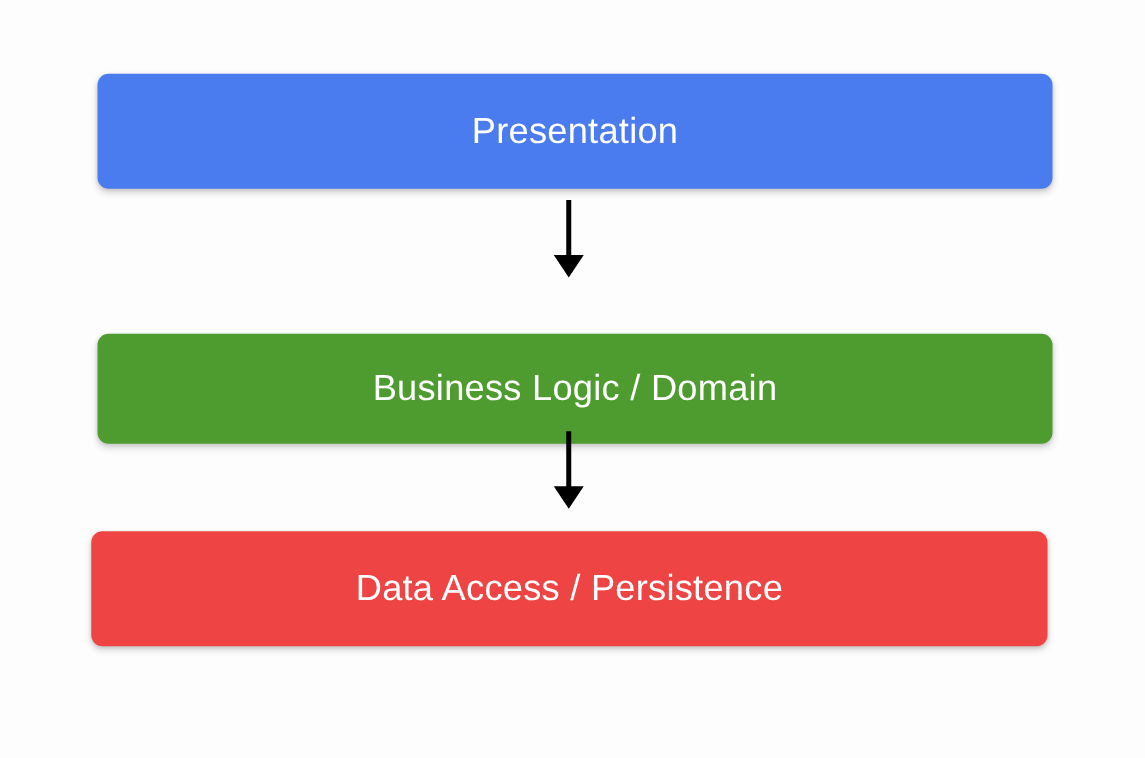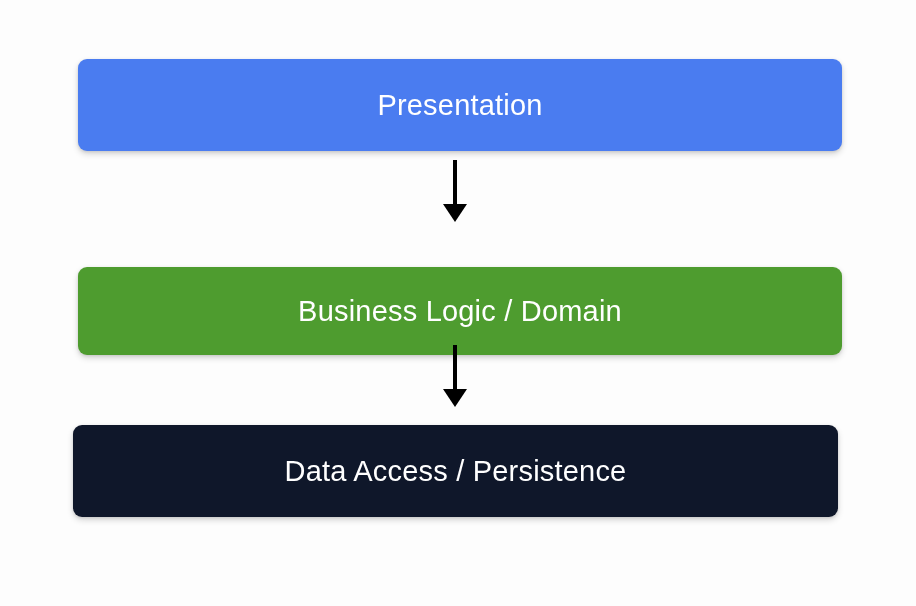--- a/index.html
+++ b/index.html
@@ -113,17 +113,17 @@
     <span class="layer-label" style="color: rgb(255, 255, 255);">Business Logic / Domain</span>
   </div>
 
   <div class="arrow-connector" id="arrow-business-to-data">
     <svg viewBox="0 0 60 64" preserveAspectRatio="none">
       <line x1="30" y1="0" x2="30" y2="45" stroke="#000000" stroke-width="4"></line>
       <polygon points="18,44 42,44 30,62" fill="#000000"></polygon>
     </svg>
   </div>
 
-  <div class="layer-box" id="box-data-access" style="background:#0f172a;">
+  <div class="layer-box" id="box-data-access" style="background:#ef4444;">
     <span class="layer-label" style="color: rgb(255, 255, 255);">Data Access / Persistence</span>
   </div>
 
 </div>
 
 </body></html>

